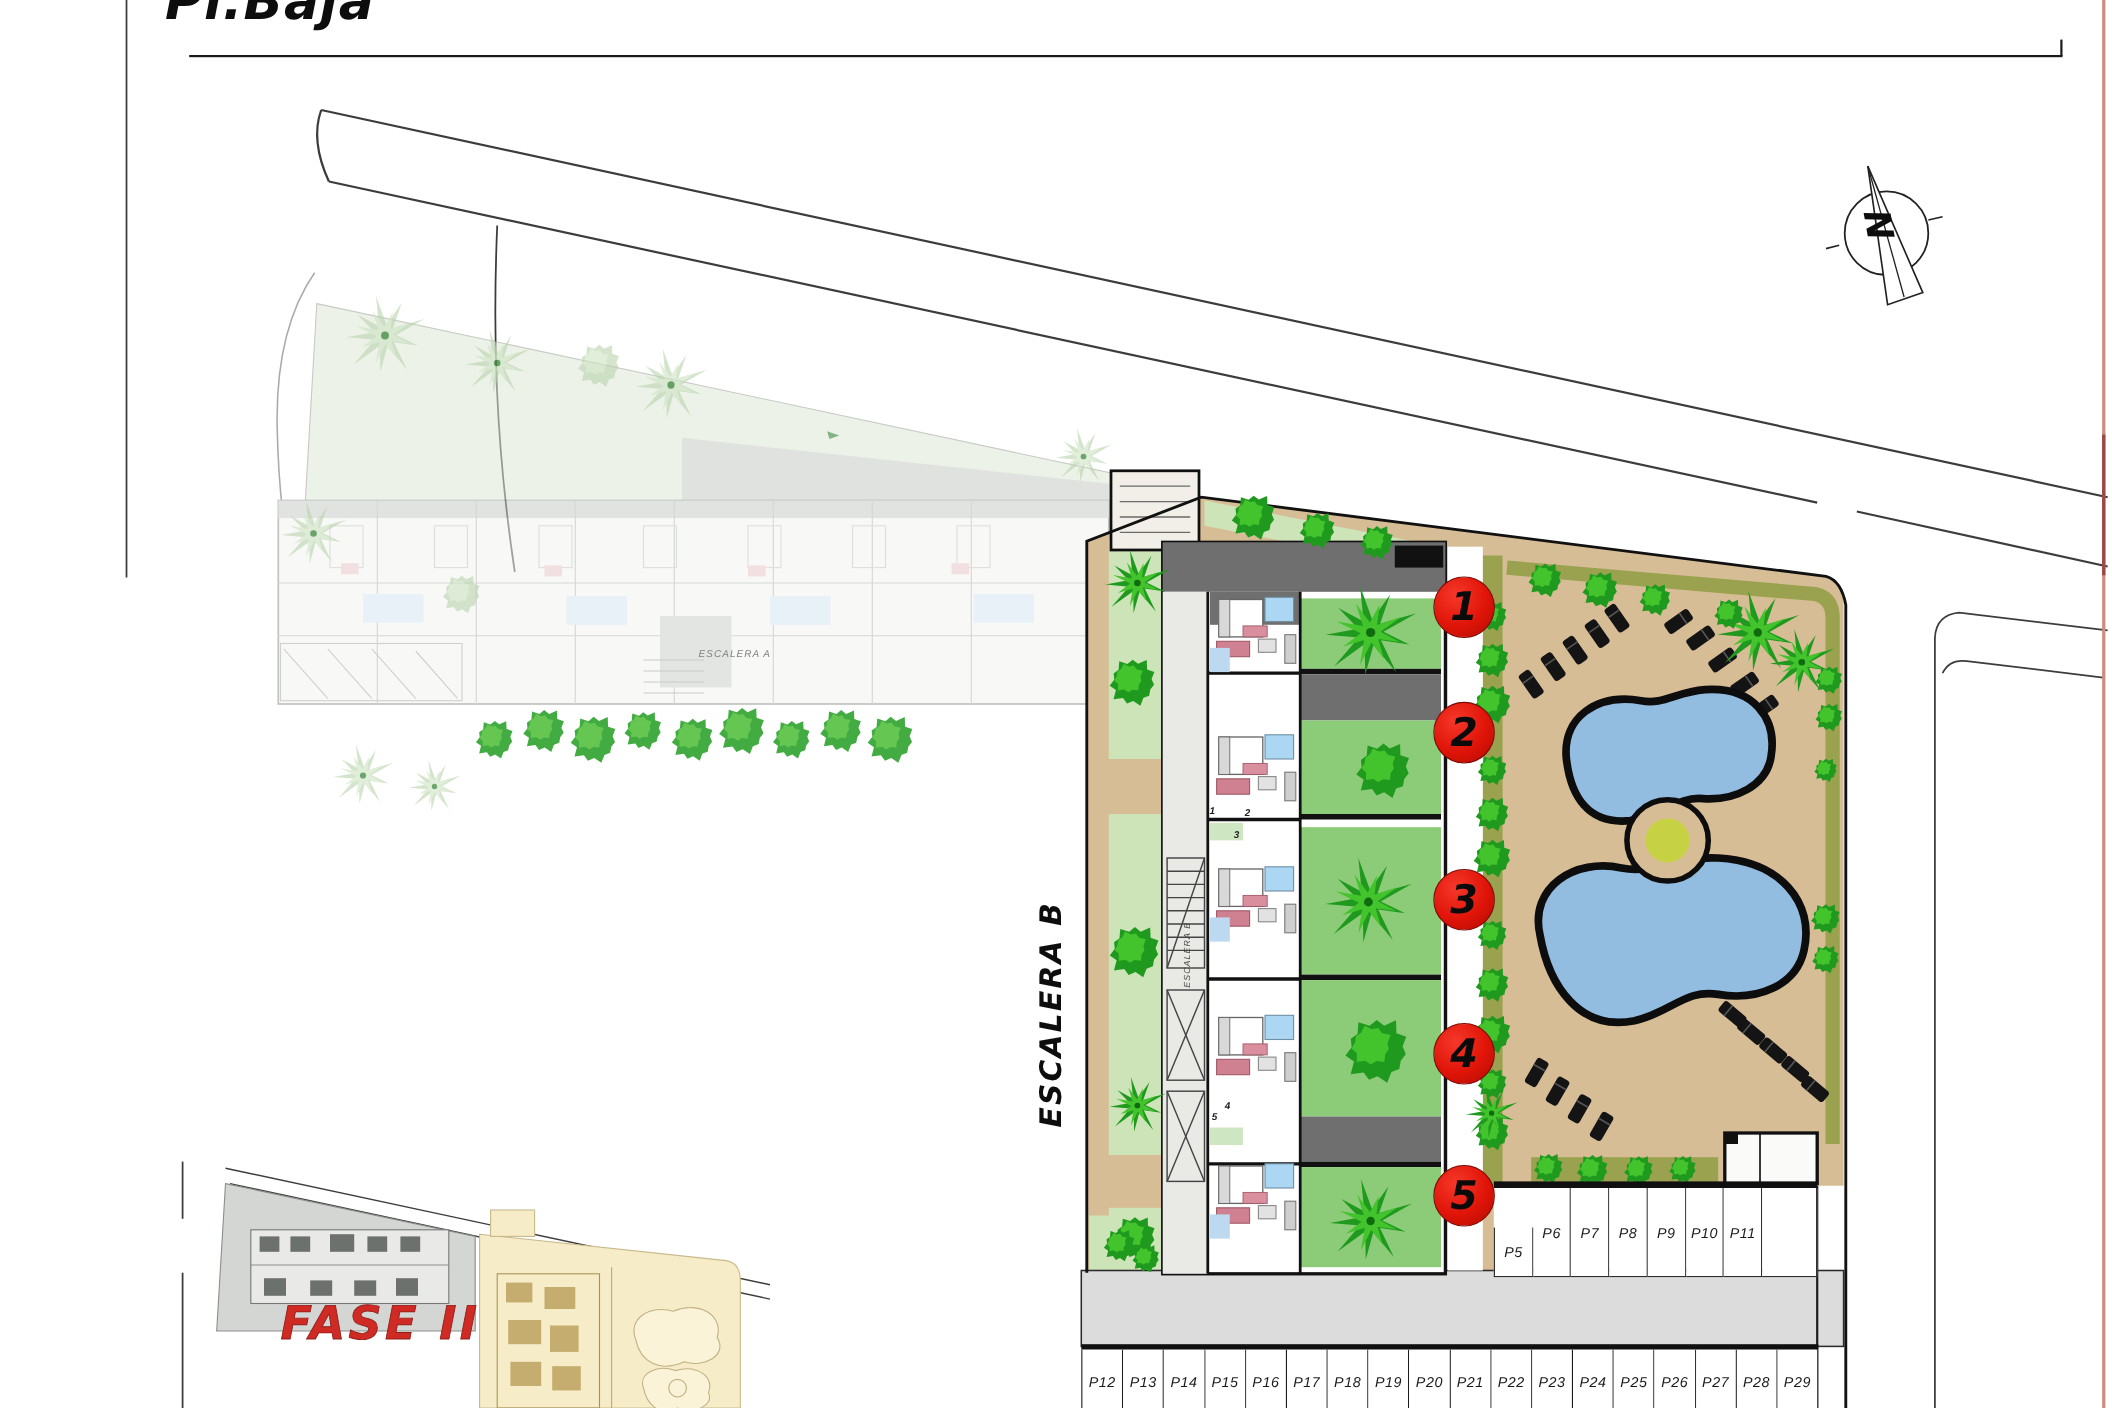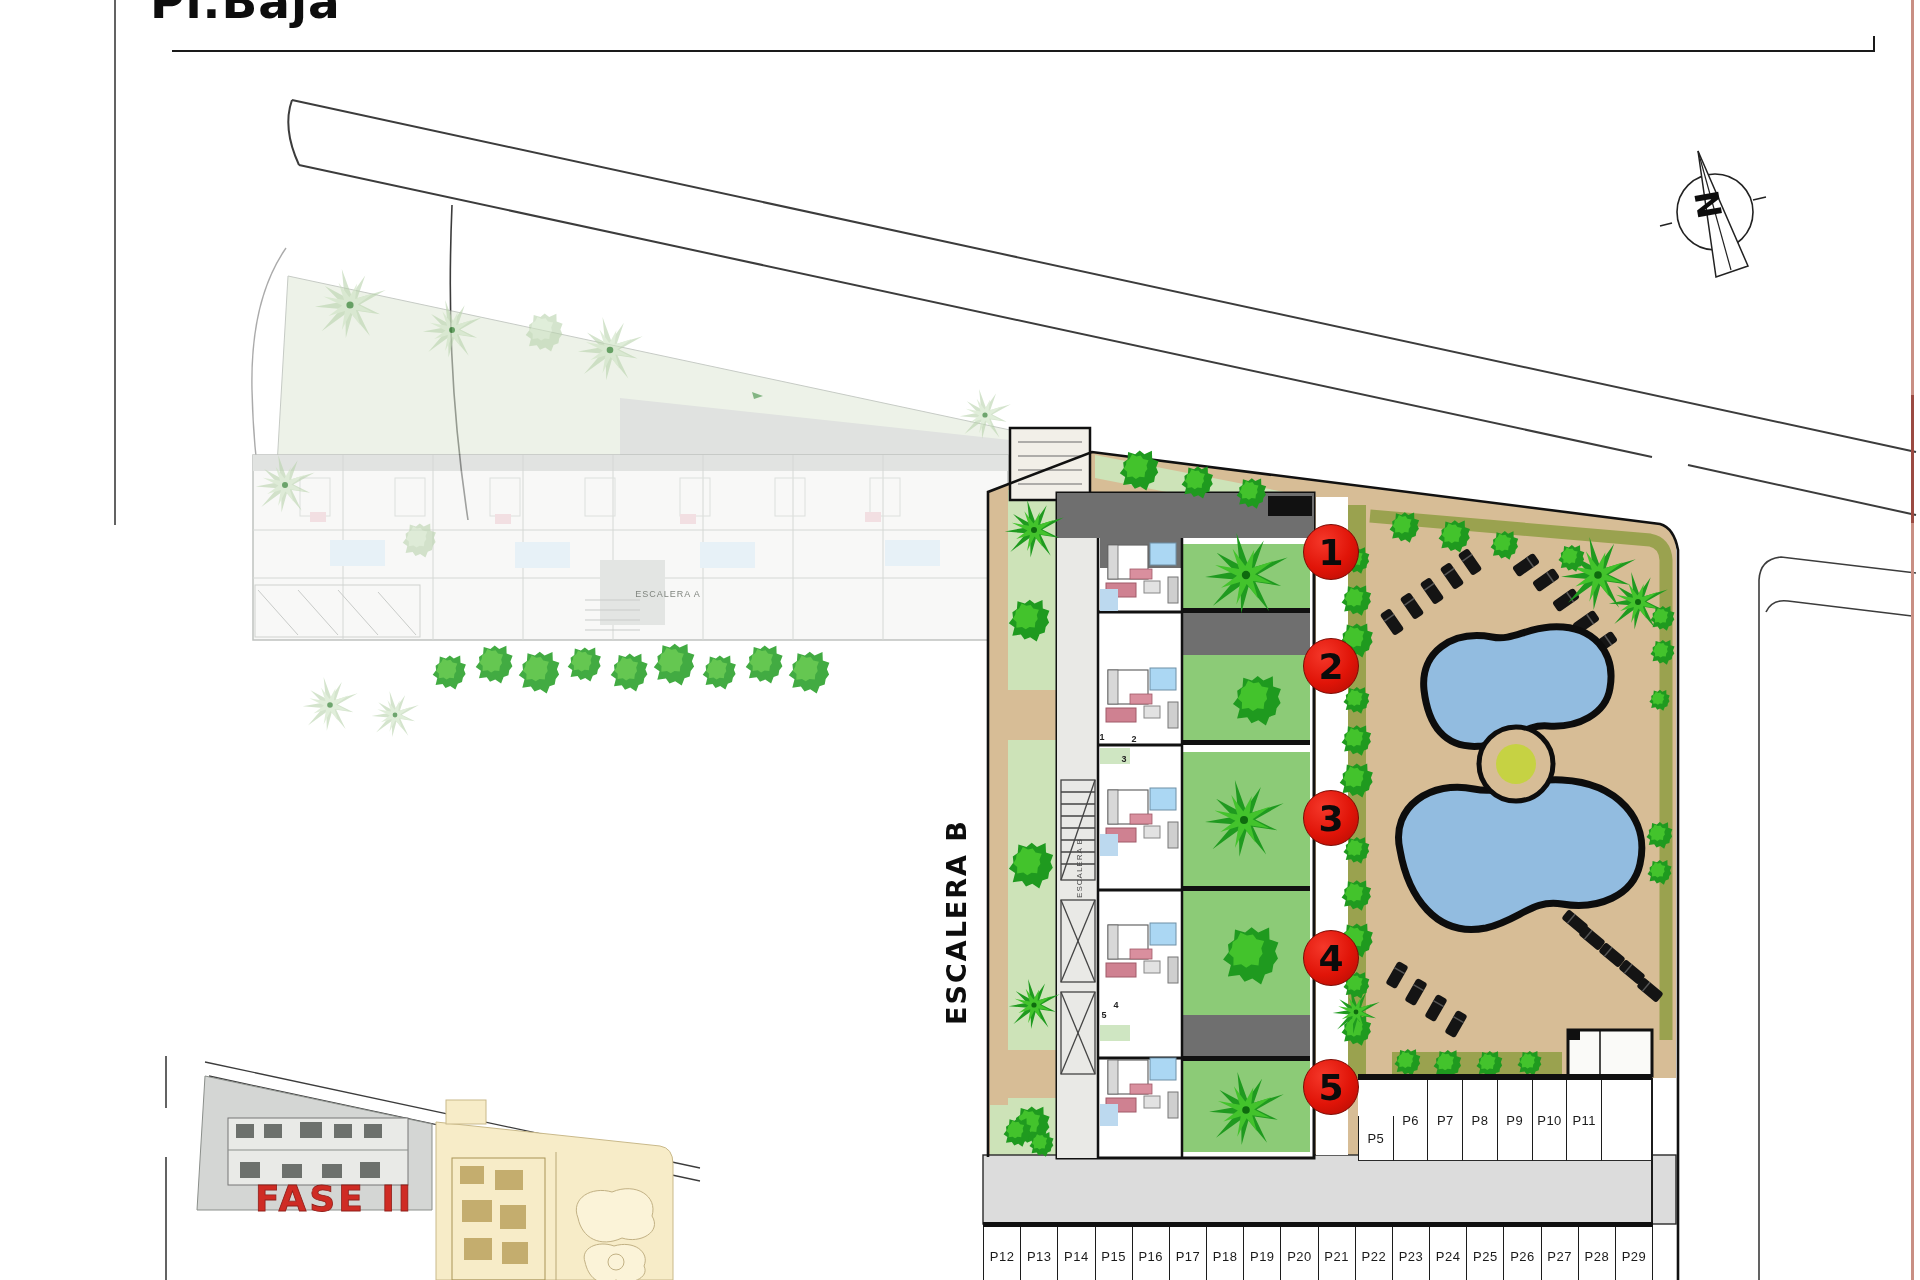--- a/index.html
+++ b/index.html
@@ -1,31 +1,31 @@
 <!DOCTYPE html>
 <html style="--c-accent_red: #e01408; --c-phase_red: #cf2b24; --c-tan: #d7bd96; --c-olive: #9aa24f; --c-lawn: #cde3b8; --c-patio_green: #8ccb77; --c-tree_dark: #1f9a1f; --c-tree_light: #43c32c; --c-pool_blue: #92bce0; --c-bath_blue: #abd7f3; --c-sofa_pink: #cf8191; --c-road_gray: #dcdcdc; --c-wall_black: #111111; --c-roof_gray: #6f6f6f; --c-faded_gray: #d2d5d1; --c-cream: #f7ecc8;"><head>
 <meta charset="utf-8">
 <style>
   html,body{margin:0;padding:0;background:#fff;}
   .canvas{position:relative;width:1920px;height:1280px;background:#fff;overflow:hidden;
-          font-family:"Liberation Sans",sans-serif;}
+          font-family:"Liberation Sans",sans-serif;font-style:italic;}
   svg.plan{position:absolute;left:0;top:0;}
   .page-title{position:absolute;left:150px;top:-26px;font-family:"DejaVu Sans",sans-serif;
               font-weight:700;font-size:47px;color:#0d0d0d;letter-spacing:1px;}
   .title-rule{position:absolute;left:172px;top:50px;width:1703px;height:2px;background:#1a1a1a;}
   .rule-tick{position:absolute;left:1873px;top:36px;width:2px;height:15px;background:#1a1a1a;}
   .escalera-b{position:absolute;left:956px;top:922px;transform:translate(-50%,-50%) rotate(-90deg);
               font-family:"DejaVu Sans",sans-serif;font-weight:700;font-size:27px;color:#0d0d0d;
               letter-spacing:2px;white-space:nowrap;}
   .esc-small{position:absolute;font-family:"Liberation Sans",sans-serif;color:#80857f;
              font-size:9px;letter-spacing:1px;white-space:nowrap;}
   .esc-a{left:668px;top:594px;transform:translate(-50%,-50%);}
   .esc-b{left:1079px;top:868px;transform:translate(-50%,-50%) rotate(-90deg);color:#4a4a4a;font-size:8px;}
   .fase2{position:absolute;left:255px;top:1178px;font-family:"DejaVu Sans",sans-serif;
-         font-weight:800;font-size:36px;color:var(--c-phase_red,#cf2b24);letter-spacing:3px;
+         font-weight:800;font-size:42px;color:var(--c-phase_red,#cf2b24);letter-spacing:3px;
          -webkit-text-stroke:0.8px #8e1d18;}
   .north-n{position:absolute;left:1694px;top:185px;font-family:"DejaVu Sans",sans-serif;
            font-weight:800;font-size:33px;color:#0d0d0d;transform:rotate(80deg);}
   .badge{position:absolute;width:54px;height:54px;border-radius:50%;
          background:radial-gradient(circle at 36% 30%, #f5382a 0%, var(--c-accent_red,#e01408) 55%, #b00c03 100%);
          border:1px solid #7c0a03;display:flex;align-items:center;justify-content:center;
          font-family:"DejaVu Sans",sans-serif;font-weight:800;font-size:36px;color:#0b0b0b;
          transform:translate(-50%,-50%);}
   .park-row{position:absolute;display:flex;background:transparent;}
   .park-row .cell{background:#ffffff;border-right:1.6px solid #1c1c1c;display:flex;

